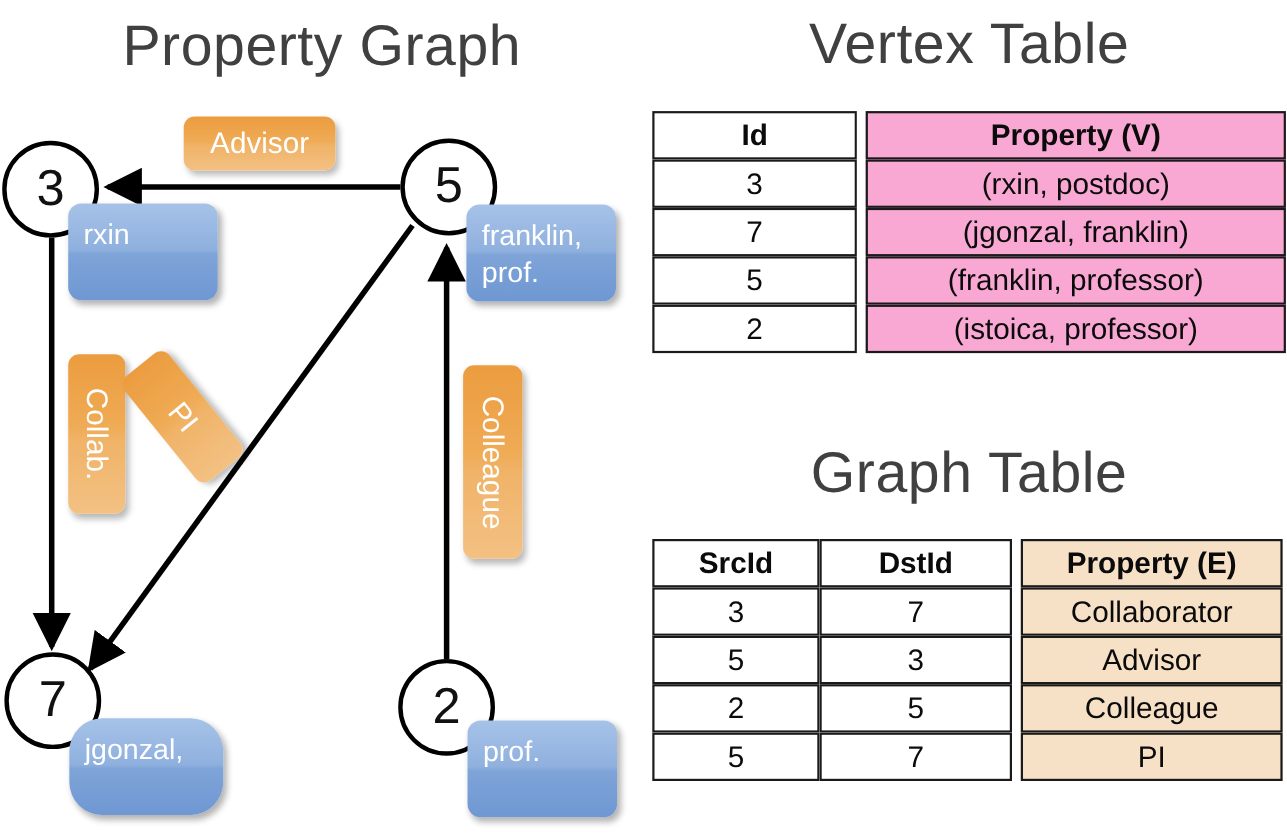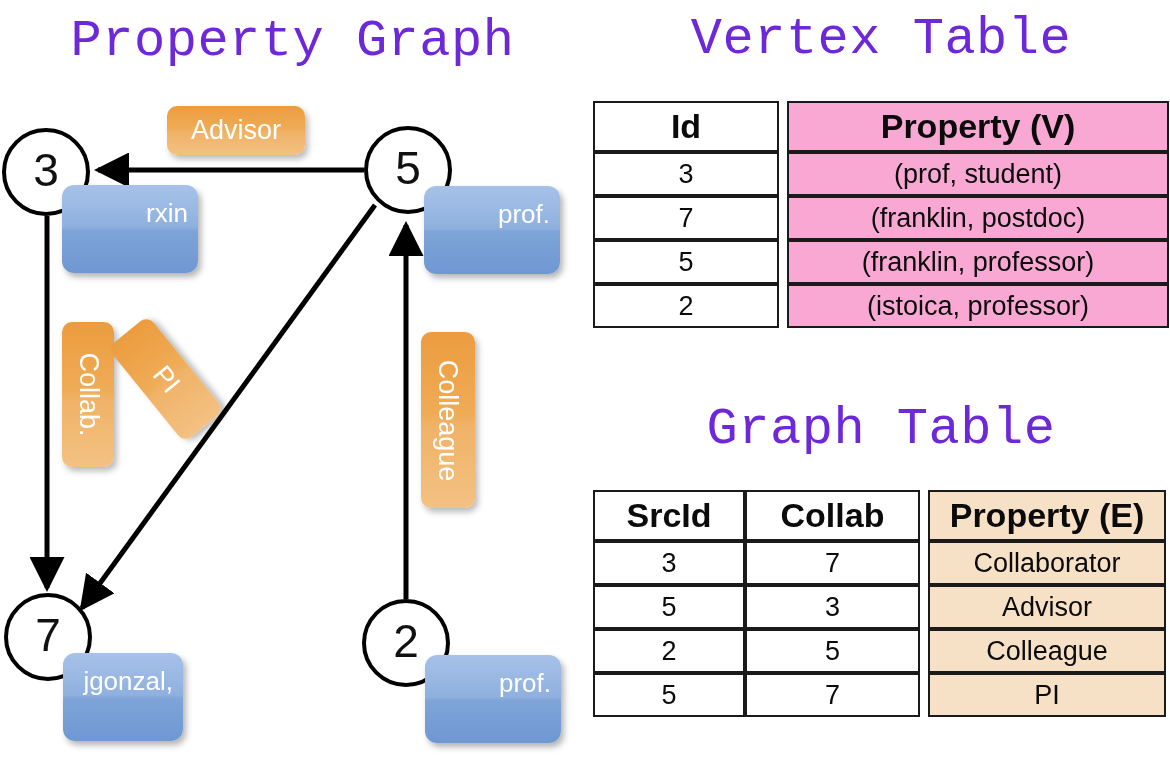--- a/index.html
+++ b/index.html
@@ -12,25 +12,25 @@
     height: 760px;
     position: relative;
     overflow: hidden;
     font-family: "Liberation Sans", sans-serif;
     color: #000000;
   }
 
   
   .title {
     position: absolute;
-    font-family: Liberation Mono, monospace;
+    font-family: Liberation Sans, sans-serif;
     font-weight: 300;
     font-size: 52px;
     letter-spacing: 0.5px;
-    color: #6d28d9;
+    color: #404040;
     white-space: nowrap;
     text-align: center;
   }
   #title-property-graph { left: 0px;   top: 12px;  width: 585px; }
   #title-vertex-table   { left: 592px; top: 10px;  width: 578px; }
   #title-edge-table     { left: 592px; top: 400px; width: 578px; }
 
   
   #graph-panel {
     position: absolute;
@@ -76,25 +76,24 @@
     box-sizing: border-box;
     background: linear-gradient(to bottom, #a6c2e8 0%, #8fb0de 48%, #7ea4d8 52%, #6f97d2 100%);
     box-shadow: 3px 4px 6px rgba(0,0,0,0.30);
     color: #ffffff;
     font-family: "Liberation Sans", sans-serif;
     font-weight: 300;
     font-size: 26px;
     line-height: 1.28;
     padding: 12px 10px 10px 14px;
     overflow: hidden;
-    text-align: right;
   }
   #vbox-3 { left: 62px;  top: 185px; width: 136px; height: 88px; }
   #vbox-5 { left: 424px; top: 186px; width: 136px; height: 88px; }
-  #vbox-7 { left: 63px;  top: 653px; width: 120px; height: 88px; }
+  #vbox-7 { left: 63px;  top: 653px; width: 140px; height: 88px; border-radius: 30px; }
   #vbox-2 { left: 425px; top: 655px; width: 136px; height: 88px; }
 
   
   .ebox {
     position: absolute;
     border-radius: 10px;
     box-sizing: border-box;
     background: linear-gradient(to bottom, #ec9c3f 0%, #efab55 45%, #f0b368 55%, #f3c183 100%);
     box-shadow: 3px 4px 6px rgba(0,0,0,0.28);
     color: #ffffff;
@@ -138,21 +137,21 @@
     font-weight: 300;
     font-size: 27px;
     color: #0b0b0b;
     padding: 4px 2px;
     background: #ffffff;
     height: 44px;
     box-sizing: border-box;
   }
   table.grid td.hdr {
     font-weight: 700;
-    font-size: 34px;
+    font-size: 27px;
   }
   table.grid td.prop-v   { background: #f9a8d4; }
   table.grid td.prop-e   { background: #f6e0c6; }
 
   
   #vertex-table { left: 593px; top: 101px; }
   #vertex-table .col-id   { width: 186px; }
   #vertex-table .spacer   { width: 8px; border: none; background: #fff; padding: 0; }
   #vertex-table .col-prop { width: 382px; }
 
@@ -200,20 +199,21 @@
     <span>7</span>
   </div>
   <div class="node-circle" id="node-2">
     <span>2</span>
   </div>
 
   <div class="vbox" id="vbox-3">
     <div>rxin</div>
   </div>
   <div class="vbox" id="vbox-5">
+    <div>franklin,</div>
     <div>prof.</div>
   </div>
   <div class="vbox" id="vbox-7">
     <div>jgonzal,</div>
   </div>
   <div class="vbox" id="vbox-2">
     <div>prof.</div>
   </div>
 
   <div class="ebox" id="ebox-advisor">
@@ -237,45 +237,45 @@
 <table class="grid" id="vertex-table">
   <tbody>
       <tr>
     <td class="hdr col-id">Id</td>
     <td class="spacer"></td>
     <td class="hdr col-prop prop-v">Property (V)</td>
   </tr>
   <tr>
     <td class="col-id">3</td>
     <td class="spacer"></td>
-    <td class="col-prop prop-v">(prof, student)</td>
+    <td class="col-prop prop-v">(rxin, postdoc)</td>
   </tr>
   <tr>
     <td class="col-id">7</td>
     <td class="spacer"></td>
-    <td class="col-prop prop-v">(franklin, postdoc)</td>
+    <td class="col-prop prop-v">(jgonzal, franklin)</td>
   </tr>
   <tr>
     <td class="col-id">5</td>
     <td class="spacer"></td>
     <td class="col-prop prop-v">(franklin, professor)</td>
   </tr>
   <tr>
     <td class="col-id">2</td>
     <td class="spacer"></td>
     <td class="col-prop prop-v">(istoica, professor)</td>
   </tr>
 </tbody>
   </table>
 
 <table class="grid" id="edge-table">
   <tbody>
       <tr>
     <td class="hdr col-src">SrcId</td>
-    <td class="hdr col-dst">Collab</td>
+    <td class="hdr col-dst">DstId</td>
     <td class="spacer"></td>
     <td class="hdr col-prop prop-e">Property (E)</td>
   </tr>
   <tr>
     <td class="col-src">3</td>
     <td class="col-dst">7</td>
     <td class="spacer"></td>
     <td class="col-prop prop-e">Collaborator</td>
   </tr>
   <tr>

